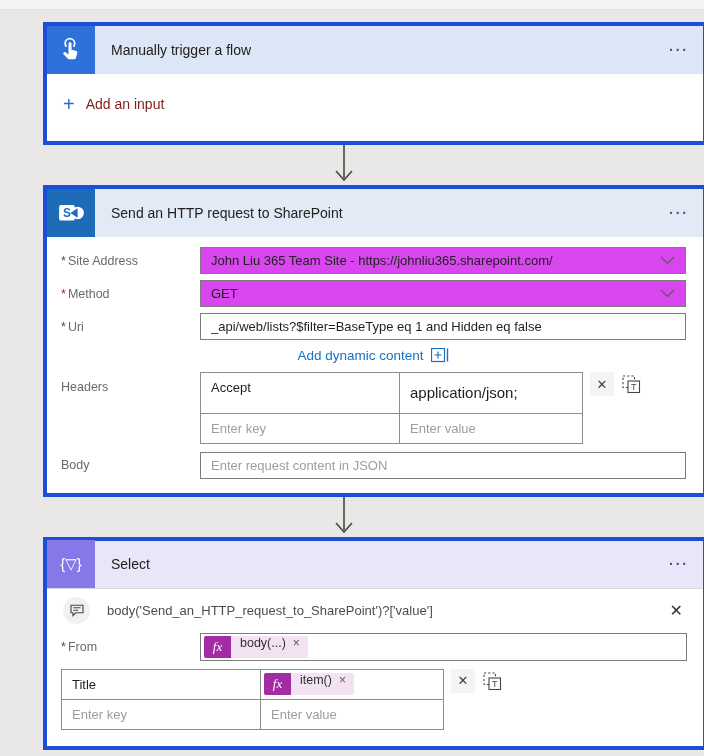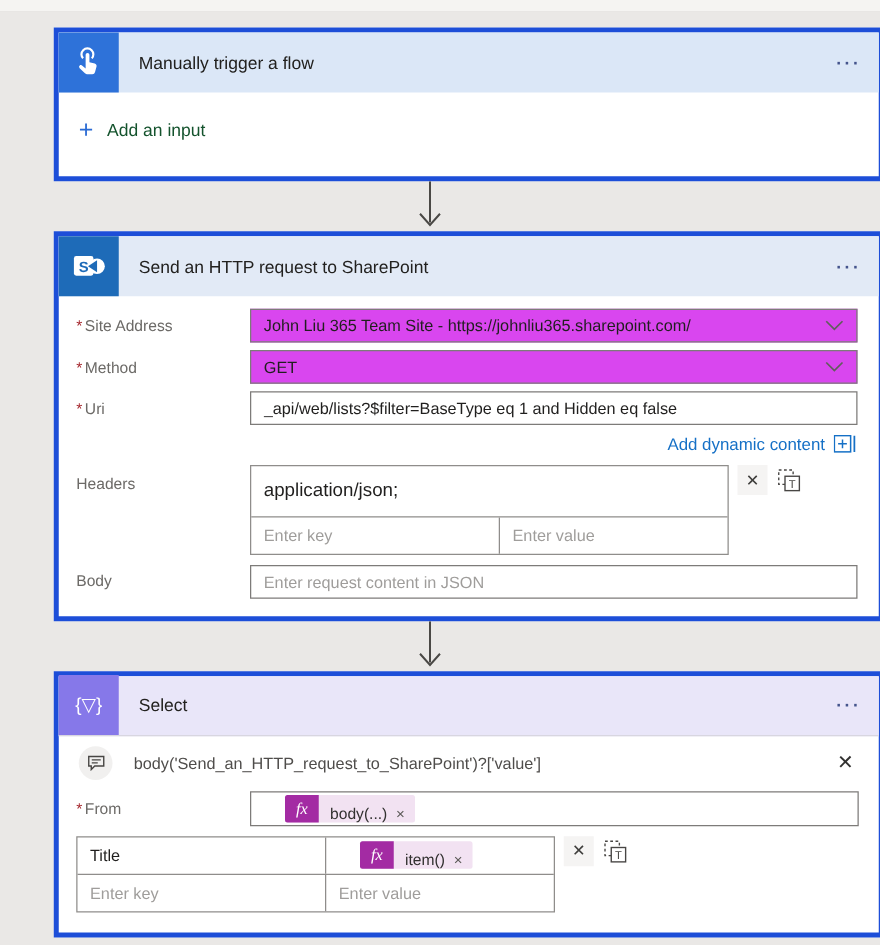--- a/index.html
+++ b/index.html
@@ -27,21 +27,21 @@
   .select .card-icon   { background:#8678e9; }
   .card-title { flex:1; margin-left:16px; font-size:14px; color:#22211f; }
   .menu-btn { margin-right:14px; color:#44548c; font-size:14px; font-weight:700; letter-spacing:2px; cursor:pointer; user-select:none; }
 
   .connector { width:602px; margin-left:43px; height:40px; display:flex; justify-content:center; }
 
   
   .trigger-body { padding:20px 16px 26px 16px; }
   .add-input { display:inline-flex; align-items:center; cursor:pointer; }
   .add-input .plus { color:#2b6bd4; font-size:20px; line-height:1; margin-right:11px; font-weight:400; }
-  .add-input .lbl { font-size:14px; color:#14532d; }
+  .add-input .lbl { font-size:14px; color:#7f1d1d; }
 
   
   .http-body { padding:10px 17px 14px 14px; }
   .field-row { display:flex; align-items:center; margin-bottom:6px; }
   .field-row.top { align-items:flex-start; }
   .field-label { width:139px; flex:none; font-size:12.5px; color:#6c6a67; }
   .field-row.top .field-label { padding-top:8px; }
   .req { color:#a4262c; margin-right:2px; }
 
   .dropdown {
@@ -49,21 +49,21 @@
     display:flex; align-items:center; padding:0 10px; font-size:13px; color:#201f1e; cursor:pointer;
   }
   .dropdown .chev { margin-left:auto; display:flex; }
 
   .text-input {
     flex:1; height:27px; border:1px solid #7d7b79; padding:0 10px;
     font-size:13px; color:#201f1e; font-family:inherit; background:#fff;
   }
   input::placeholder { color:#9f9d9b; opacity:1; }
 
-  .dyn-row { display:flex; justify-content:flex-end; margin:3px 0 9px 0; }
+  .dyn-row { display:flex; justify-content:center; margin:3px 0 9px 0; }
   .dyn-link { display:inline-flex; align-items:center; color:#1570c6; font-size:13.5px; cursor:pointer; }
   .dyn-link svg { margin-left:7px; }
 
   
   .kv-wrap { display:flex; align-items:flex-start; flex:1; }
   .kv-table { width:383px; flex:none; border:1px solid #8f8d8b; background:#fff; }
   .kv-row { display:flex; border-bottom:1px solid #8f8d8b; }
   .kv-row:last-child { border-bottom:none; }
   .kv-key { width:199px; flex:none; border-right:1px solid #8f8d8b; }
   .kv-val { flex:1; }
@@ -78,22 +78,22 @@
 
   
   .select-body { padding:8px 16px 16px 14px; }
   .note-row { display:flex; align-items:center; margin-bottom:9px; }
   .note-icon { width:27px; height:27px; border-radius:50%; background:#f1f0ef; display:flex; align-items:center; justify-content:center; flex:none; margin-left:2px; }
   .note-text { margin-left:17px; flex:1; font-size:13px; color:#4f4d4b; }
   .note-close { margin-right:4px; font-size:16px; color:#323130; cursor:pointer; user-select:none; }
 
   .token-field { flex:1; height:28px; border:1px solid #7d7b79; display:flex; align-items:center; padding:0 3px; background:#fff; }
   .token-pill {
-    display:inline-flex; align-items:flex-end; height:22px; background:#f2e2f2;
-    border-radius:2px; cursor:pointer;margin-left:24px;
+    display:inline-flex; align-items:flex-start; height:22px; background:#f2e2f2;
+    border-radius:2px; cursor:pointer;
   }
   .fx-badge {
     width:27px; height:22px; background:#a32ba3; color:#fff; border-radius:2px 0 0 2px;
     display:flex; align-items:center; justify-content:center;
     font-family:"Liberation Serif", serif; font-style:italic; font-size:13px;
   }
   .token-lbl { font-size:12.5px; color:#323130; margin:0 7px 0 9px; }
   .pill-x { font-size:12px; color:#5a5856; margin-right:8px; }
   .cell-token { padding:3px; }
 </style>
@@ -183,20 +183,23 @@
             <line x1="16.5" y1="0.5" x2="16.5" y2="13.5" stroke="#1570c6" stroke-width="1.4"></line>
           </svg>
         </span>
       </div>
 
       <div class="field-row top">
         <div class="field-label">Headers</div>
         <div class="kv-wrap">
           <div class="kv-table">
             <div class="kv-row">
+              <div class="kv-key">
+                <input class="cell-input" value="Accept" style="">
+              </div>
               <div class="kv-val val-multiline">
                 <div>application/json;</div>
               </div>
             </div>
             <div class="kv-row">
               <div class="kv-key">
                 <input class="cell-input" placeholder="Enter key" style="">
               </div>
               <div class="kv-val">
                 <input class="cell-input" placeholder="Enter value" style="">

